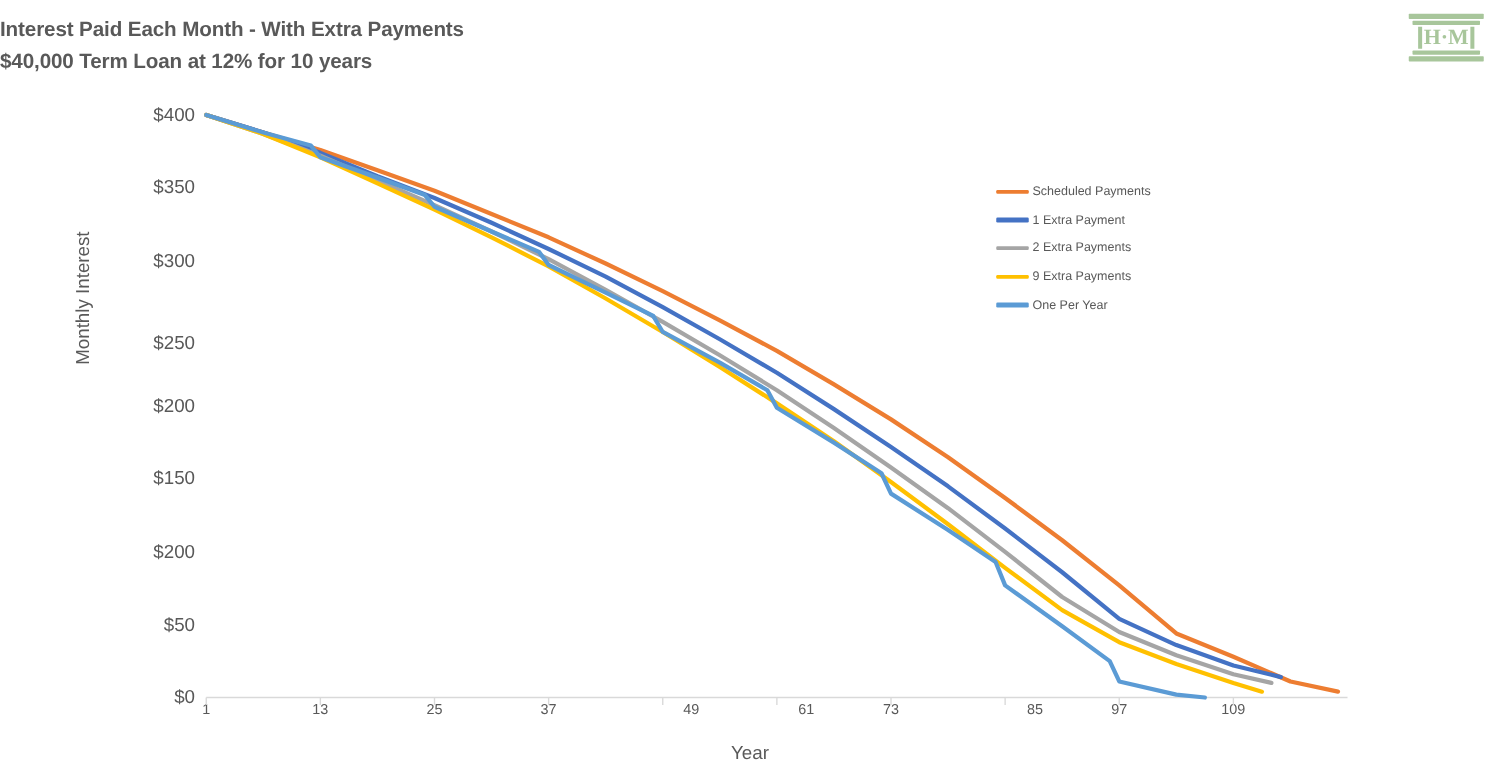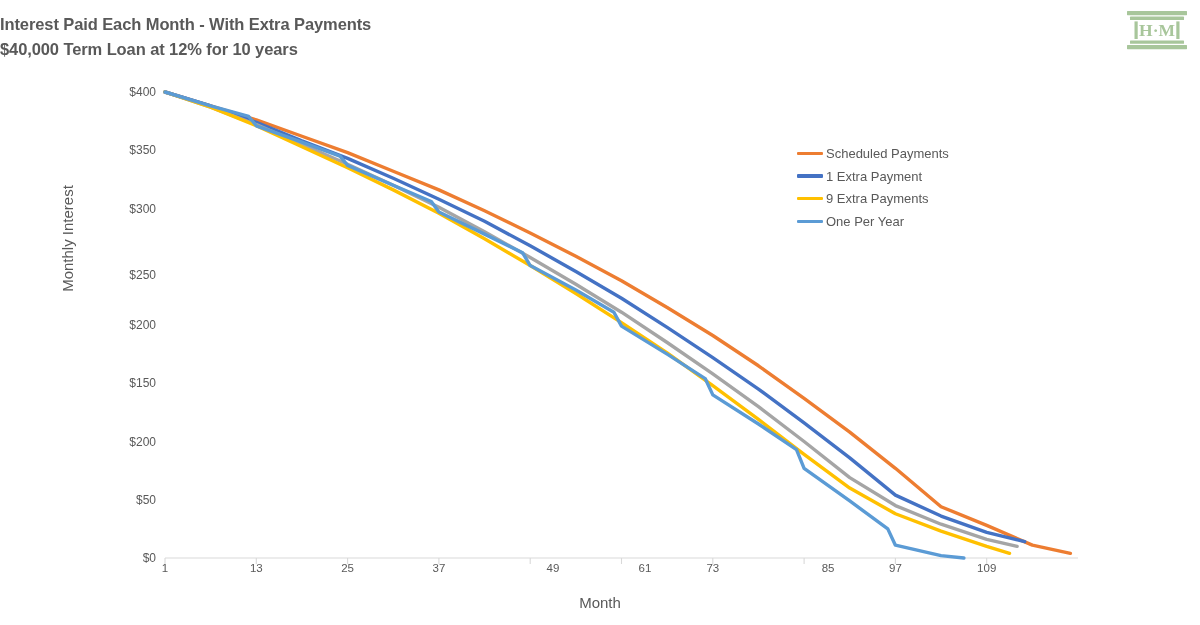--- a/index.html
+++ b/index.html
@@ -51,21 +51,21 @@
     left:0;top:594px;width:1200px;
     text-align:center;
     font-size:15px;
     color:#595959;
   }
 
   
   .ytick{
     position:absolute;
     right:1044px;           
-    font-size:12px;
+    font-size:15px;
     color:#595959;
     text-align:right;
     white-space:nowrap;
     transform:translateY(-50%);
   }
   .xtick{
     position:absolute;
     top:562px;
     font-size:11.5px;
     color:#595959;
@@ -82,21 +82,21 @@
     position:absolute;left:797px;top:142px;
   }
   .legend-row{
     display:flex;align-items:center;
     height:22.7px;
   }
   .legend-swatch{
     width:26px;height:3.4px;border-radius:1px;flex:none;
   }
   .legend-text{
-    font-size:13px;color:#595959;margin-left:3px;white-space:nowrap;
+    font-size:10px;color:#595959;margin-left:3px;white-space:nowrap;
   }
 </style>
 </head>
 <body>
 
 <div id="chart-root">
 
   <div class="title-block">
     <div class="title-line">Interest Paid Each Month - With Extra Payments</div>
     <div class="title-line">$40,000 Term Loan at 12% for 10 years</div>
@@ -113,21 +113,21 @@
         <rect x="55.3" y="17.4" width="3.2" height="17.6"></rect>
 
         <rect x="9" y="36.4" width="54" height="3.4" rx="0.6"></rect>
         <rect x="6" y="41" width="60" height="4.2" rx="0.6"></rect>
       </g>
       <text x="36" y="31.5" text-anchor="middle" font-family="&quot;Liberation Serif&quot;, serif" font-size="17.5" fill="#A8C69B">H·M</text>
     </svg>
   </div>
 
   <div class="ylabel">Monthly Interest</div>
-  <div class="xlabel">Month</div>
+  <div class="xlabel">Year</div>
 
   <div id="yticks">
       <div class="ytick" style="top: 558px;">$0</div>
       <div class="ytick" style="top: 499.75px;">$50</div>
       <div class="ytick" style="top: 441.5px;">$200</div>
       <div class="ytick" style="top: 383.25px;">$150</div>
       <div class="ytick" style="top: 325px;">$200</div>
       <div class="ytick" style="top: 275px;">$250</div>
       <div class="ytick" style="top: 208.5px;">$300</div>
       <div class="ytick" style="top: 150.25px;">$350</div>
@@ -168,20 +168,24 @@
   <div class="legend" id="legend">
       <div class="legend-row">
         <span class="legend-swatch" style="background: rgb(237, 125, 49);"></span>
         <span class="legend-text">Scheduled Payments</span>
       </div>
       <div class="legend-row">
         <span class="legend-swatch" style="background: rgb(68, 114, 196);"></span>
         <span class="legend-text">1 Extra Payment</span>
       </div>
       <div class="legend-row">
+        <span class="legend-swatch" style="background: rgb(165, 165, 165);"></span>
+        <span class="legend-text">2 Extra Payments</span>
+      </div>
+      <div class="legend-row">
         <span class="legend-swatch" style="background: rgb(255, 192, 0);"></span>
         <span class="legend-text">9 Extra Payments</span>
       </div>
       <div class="legend-row">
         <span class="legend-swatch" style="background: rgb(91, 155, 213);"></span>
         <span class="legend-text">One Per Year</span>
       </div>
     </div>
 
 </div>

